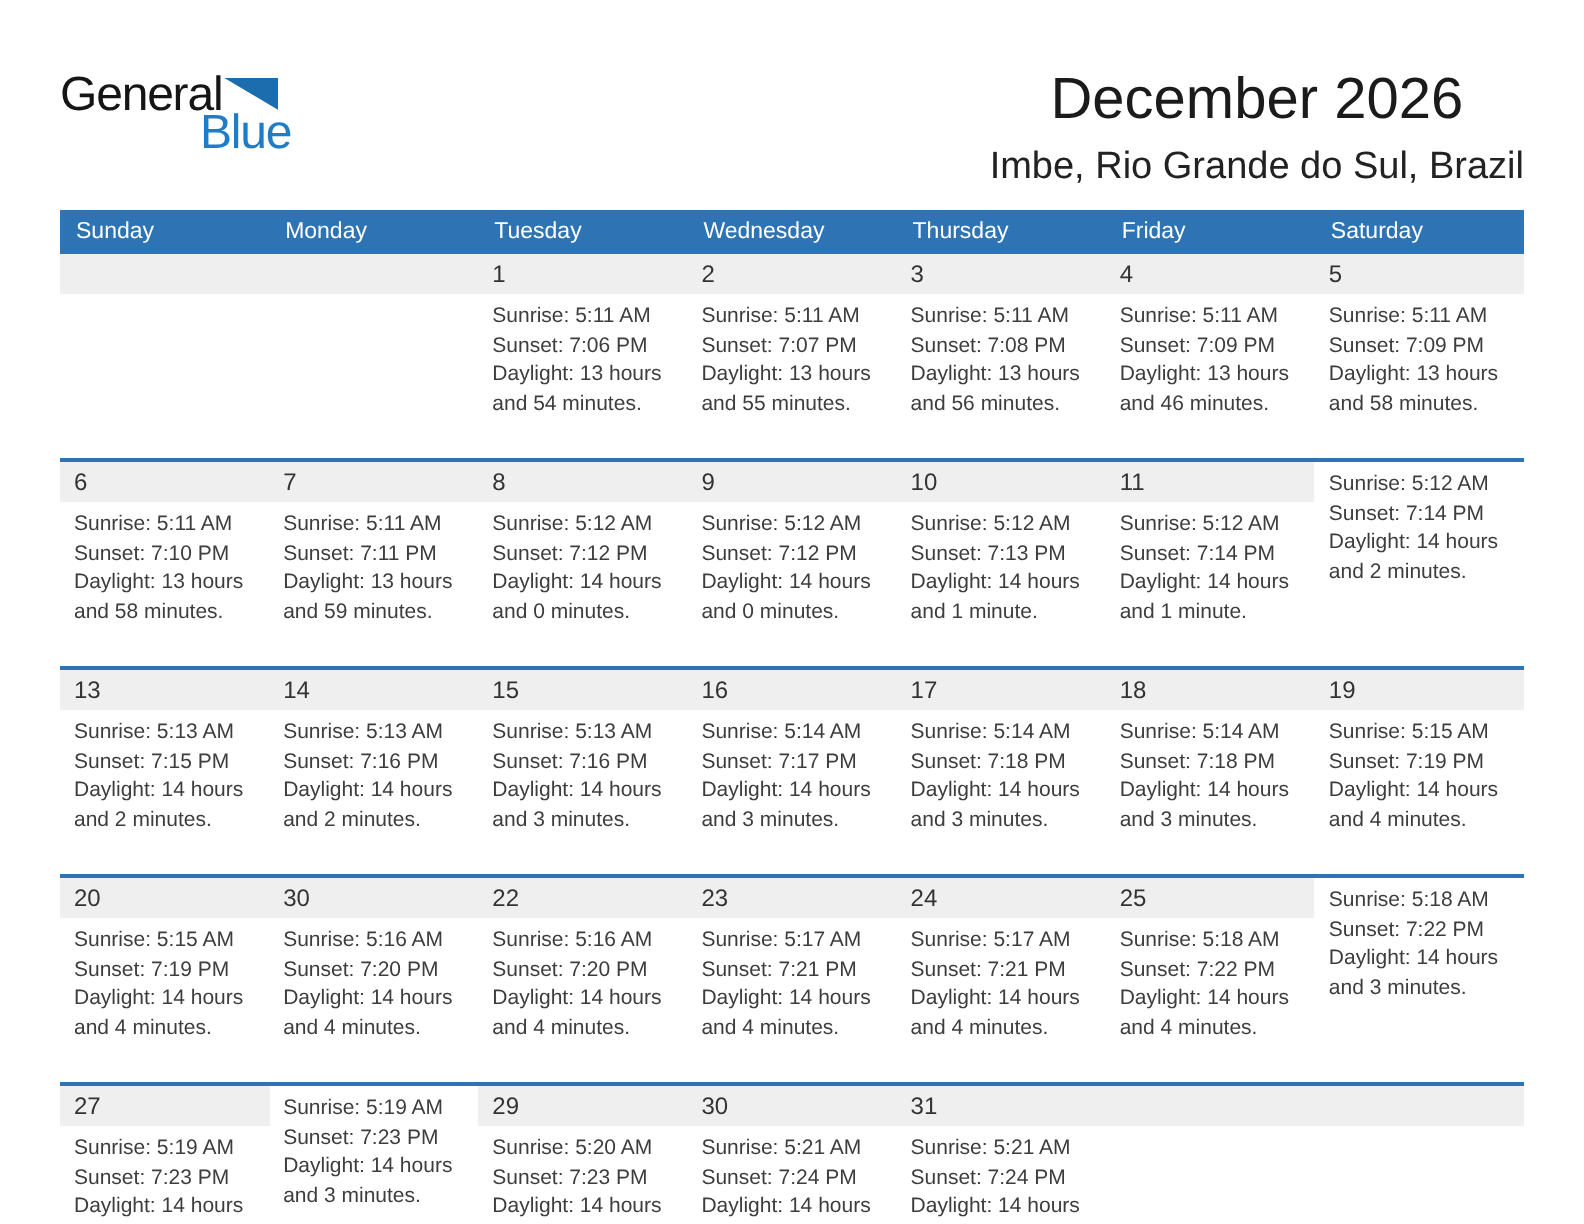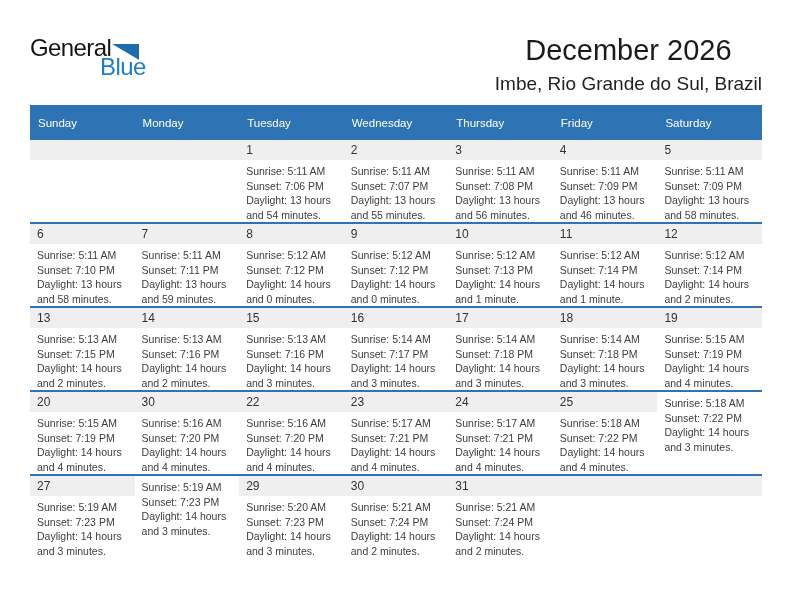--- a/index.html
+++ b/index.html
@@ -3,42 +3,42 @@
 <meta charset="utf-8">
 <style>
   html,body{margin:0;padding:0}
   body{
     width:792px;height:612px;position:relative;overflow:hidden;
     background:#ffffff;font-family:"Liberation Sans",sans-serif;
     -webkit-font-smoothing:antialiased;
   }
   
   .logo{position:absolute;left:30px;top:36px}
-  .logo-top{display:flex;align-items:flex-end}
+  .logo-top{display:flex;align-items:flex-start}
   .logo-general{font-size:24px;color:#151515;letter-spacing:-0.6px;line-height:24px}
   .logo-tri{width:27px;height:16px;margin-top:3px;margin-left:1px;
     background:var(--logo_triangle_blue,#1C6DAD);
     clip-path:polygon(0 0,100% 0,100% 100%)}
   .logo-blue{font-size:24px;line-height:22px;color:var(--logo_text_blue,#1E7DC8);
     margin-left:70px;margin-top:-4px;letter-spacing:-0.6px}
   
   .titles{position:absolute;right:30px;top:34px;text-align:center}
   .page-title{font-size:29px;color:#1b1b1b;line-height:32px}
   .page-subtitle{font-size:19px;color:#222222;margin-top:7px}
   
   .calendar{position:absolute;left:30px;top:105px;width:732px}
   .whead{display:grid;grid-template-columns:repeat(7,1fr);
-    background:var(--header_blue,#2E74B5);height:35px;align-items:center}
+    background:var(--header_blue,#2E74B5);height:22px;align-items:center}
   .wd{font-size:11.5px;color:#ffffff;padding-left:8px;white-space:nowrap;overflow:hidden}
   .week{display:grid;grid-template-columns:repeat(7,1fr)}
   .week + .week{border-top:2px solid var(--separator_blue,#2E74B5)}
   .cell{min-width:0}
   .num{height:20px;line-height:21px;background:var(--band_gray,#EFEFEF);
     font-size:12px;color:#333333;padding-left:7px}
-  .cbody{padding:4px 4px 0 7px;min-height:58px}
+  .cbody{padding:4px 4px 20px 7px;min-height:58px}
   .cbody div{font-size:10.5px;color:#3d3d3d;line-height:14.5px;white-space:nowrap}
 </style>
 </head>
 <body style="--header_blue: #2E74B5; --separator_blue: #2E74B5; --band_gray: #EFEFEF; --logo_text_blue: #1E7DC8; --logo_triangle_blue: #1C6DAD;">
 
 <div class="logo">
   <div class="logo-top">
     <span class="logo-general">General</span>
     <span class="logo-tri"></span>
   </div>
@@ -175,21 +175,20 @@
         <div class="cell">
           <div class="num">11</div>
           <div class="cbody">
             <div>Sunrise: 5:12 AM</div>
             <div>Sunset: 7:14 PM</div>
             <div>Daylight: 14 hours</div>
             <div>and 1 minute.</div>
           </div>
         </div>
         <div class="cell">
-          <div class="num">12</div>
           <div class="cbody">
             <div>Sunrise: 5:12 AM</div>
             <div>Sunset: 7:14 PM</div>
             <div>Daylight: 14 hours</div>
             <div>and 2 minutes.</div>
           </div>
         </div>
       </div>
       <div class="week">
         <div class="cell">

